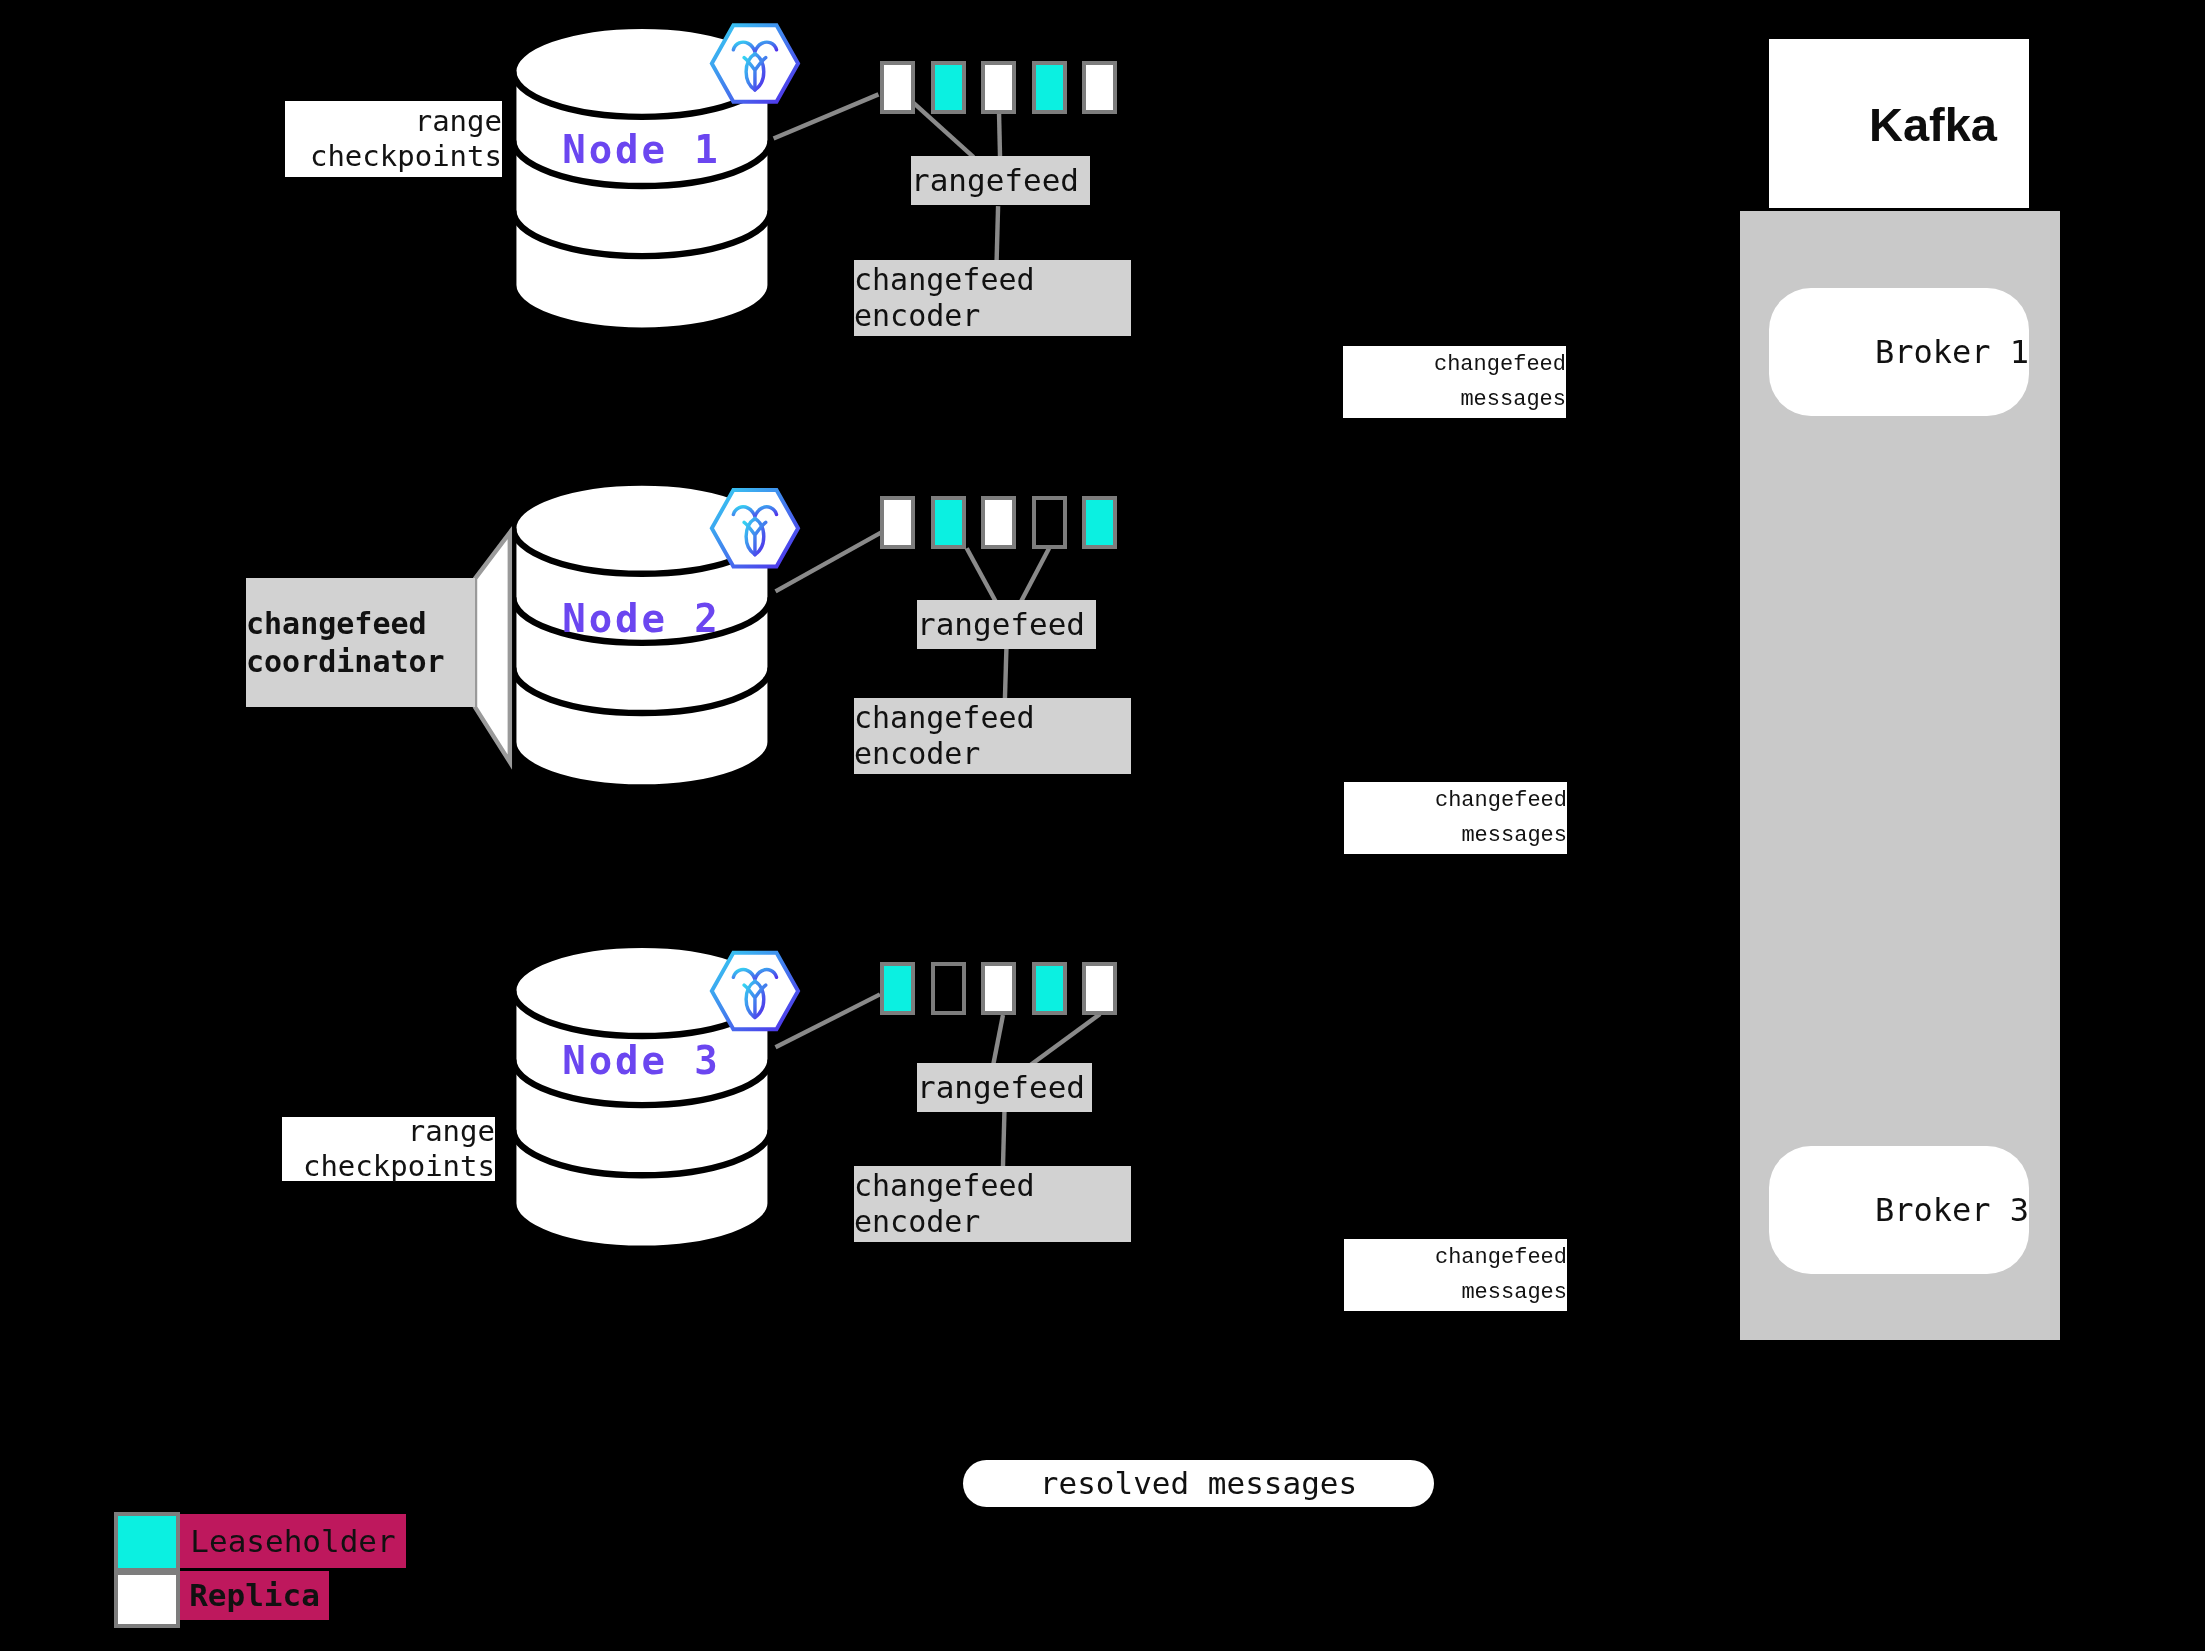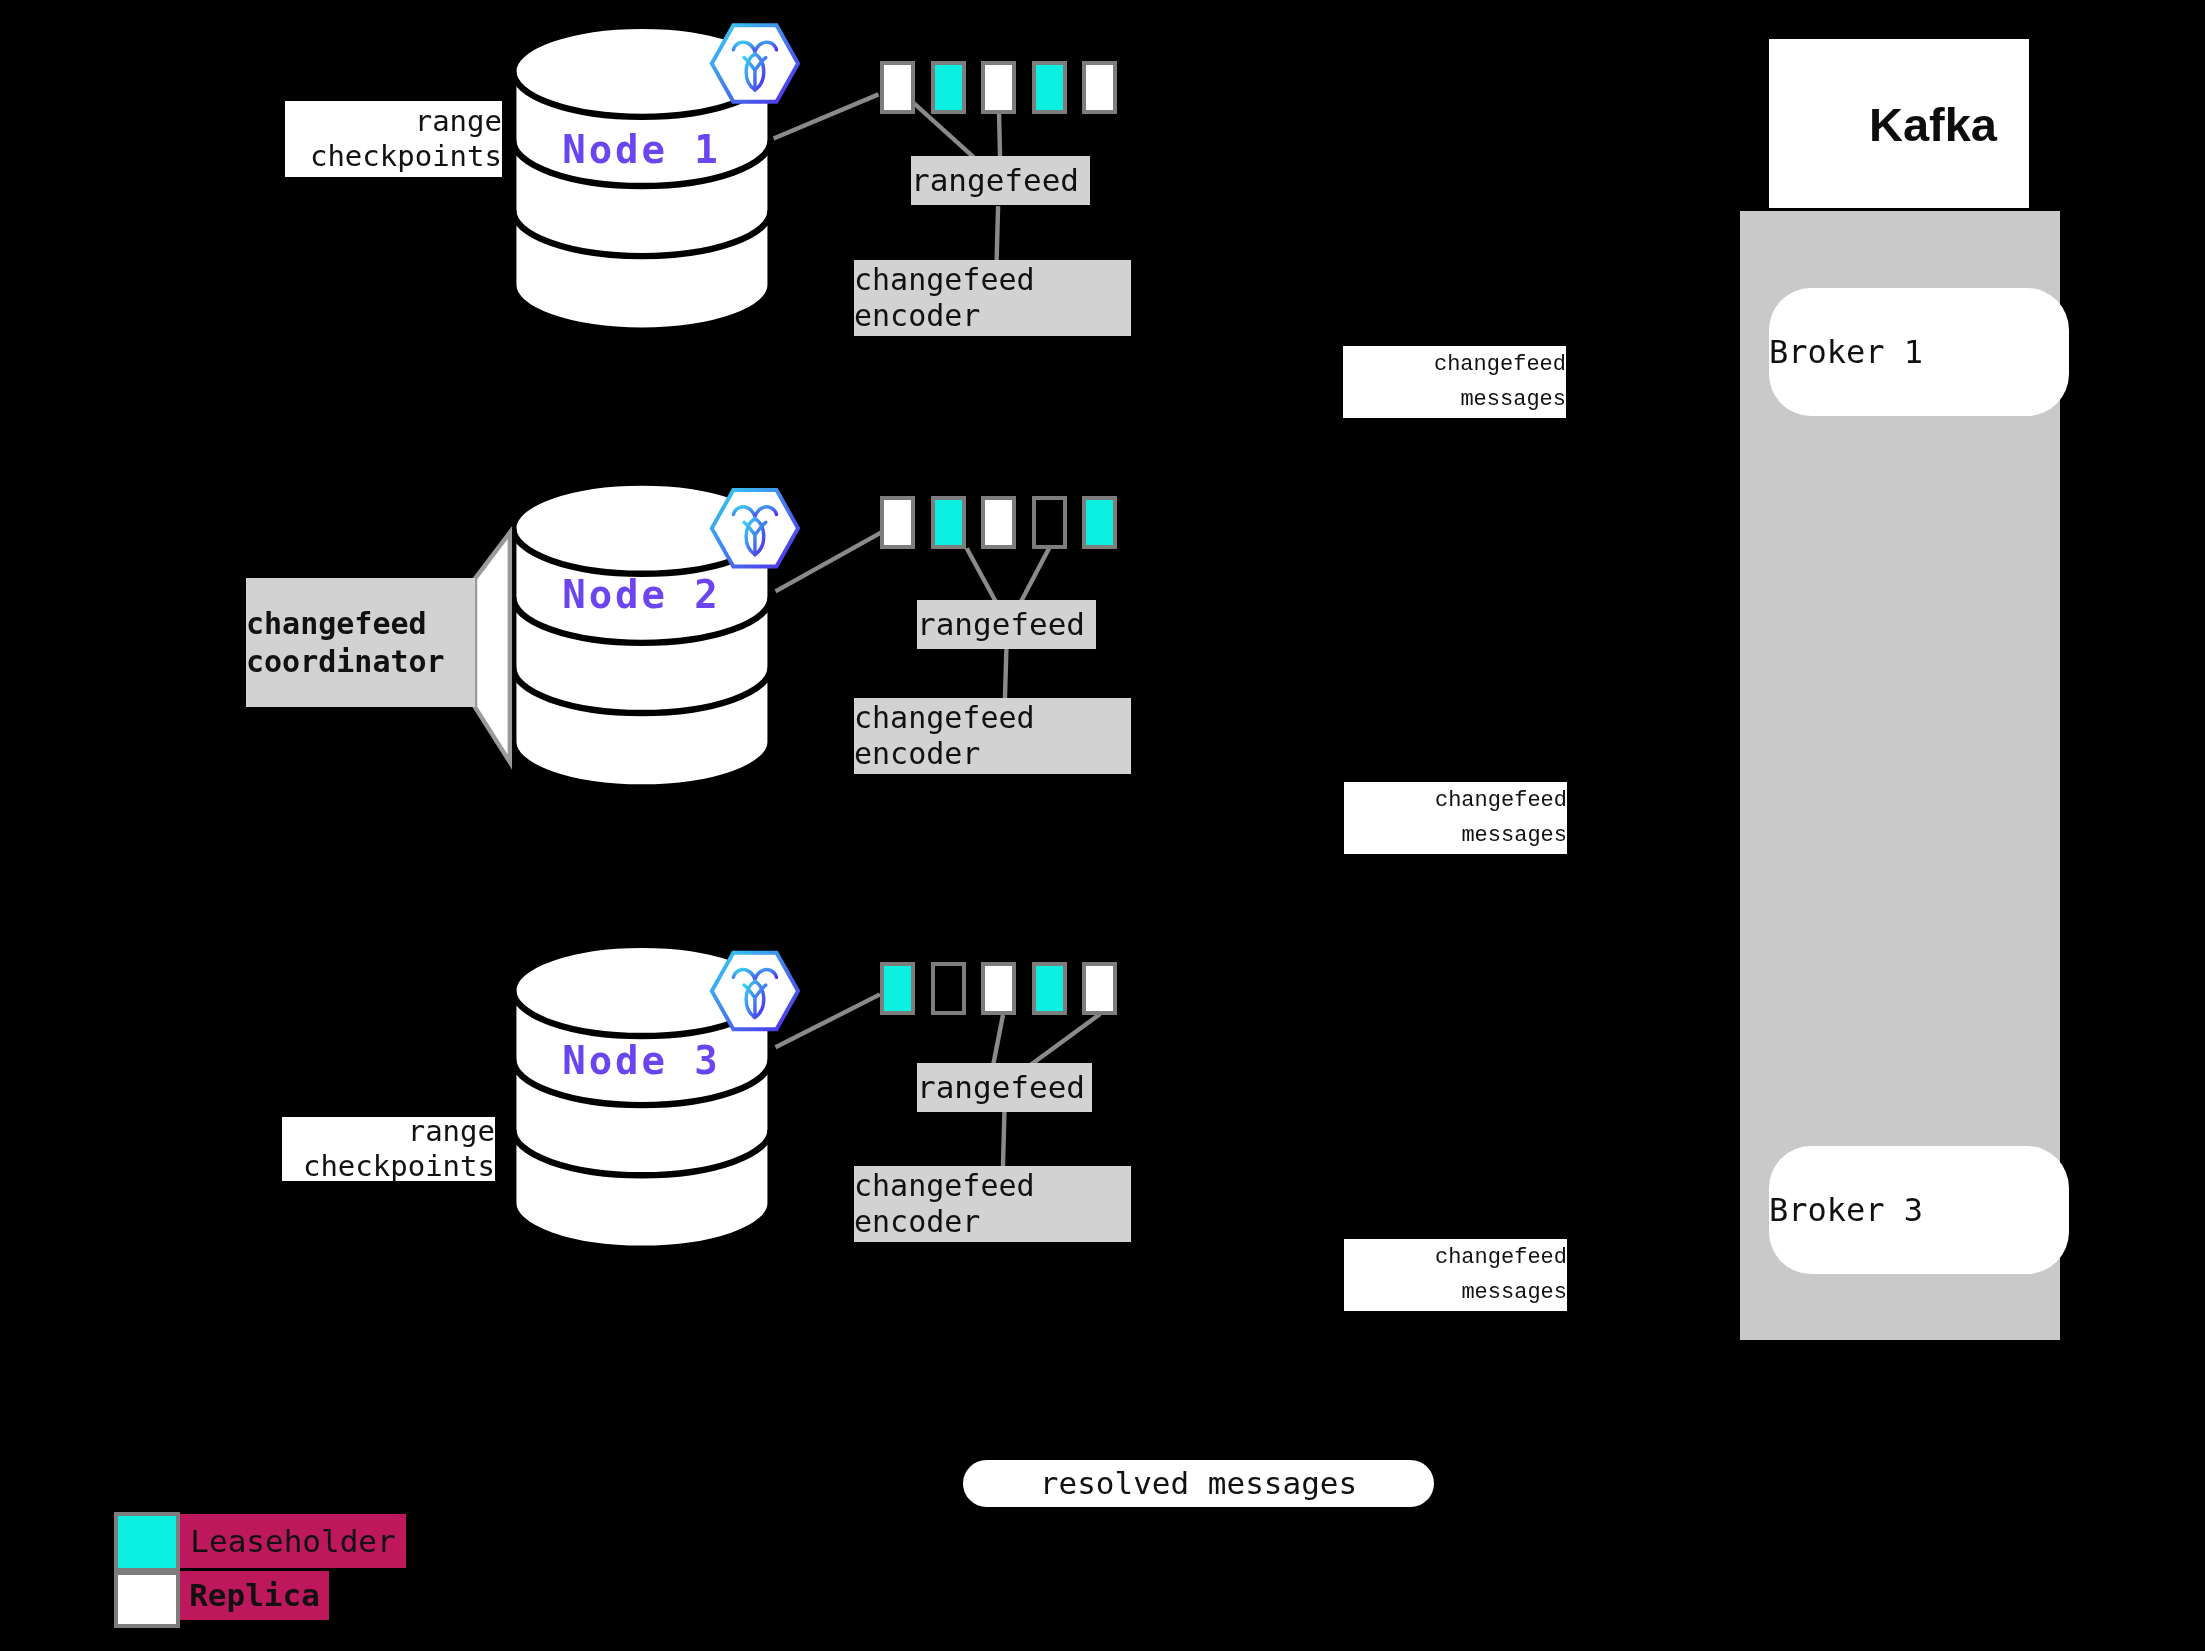--- a/index.html
+++ b/index.html
@@ -15,22 +15,22 @@
   .node-label{position:absolute;width:257px;text-align:center;color:#6b46f0;font-weight:bold;
               font-size:39px;letter-spacing:2.9px;}
   .sq{position:absolute;width:35px;height:53px;border:4.4px solid #7d7d7d;box-sizing:border-box;}
   .leaseholder{background:#0bf0e1;}
   .replica{background:#ffffff;}
   .empty{background:transparent;}
   .kafka-panel{position:absolute;left:1740px;top:211px;width:320px;height:1129px;background:#c9c9c9;}
   .kafka-box{position:absolute;left:1769px;top:39px;width:260px;height:169px;background:#ffffff;}
   .kafka-word{position:absolute;left:1869px;top:97px;width:147px;color:#0d0d0d;
               font-family:"Liberation Sans","DejaVu Sans",sans-serif;font-weight:bold;font-size:47px;}
-  .broker{position:absolute;left:1769px;width:300px;height:128px;background:#ffffff;border-radius:42px;
-          color:#111;font-size:32px;line-height:128px;text-align:left;}
+  .broker{position:absolute;left:1769px;width:260px;height:128px;background:#ffffff;border-radius:42px;
+          color:#111;font-size:32px;line-height:128px;text-align:right;}
   .pill{position:absolute;left:963px;top:1460px;width:471px;height:47px;background:#ffffff;color:#111;
         border-radius:29px;font-size:31px;line-height:47px;text-align:center;}
   .legend-sq{position:absolute;left:114px;width:66px;box-sizing:border-box;border:4.9px solid #7d7d7d;}
   .legend-lbl{position:absolute;left:180px;background:#be185d;color:#111;font-size:31px;text-align:center;}
   svg{position:absolute;left:0;top:0;}
   .cyl{fill:#ffffff;stroke:#000000;stroke-width:13px;}
   .cyl-arc{fill:none;stroke:#000000;stroke-width:13px;}
   .gline{stroke:#8a8a8a;stroke-width:9px;}
   .hex{fill:#ffffff;stroke:url(#hexGrad);stroke-width:8px;}
   .glyph{fill:none;stroke:url(#hexGrad);stroke-width:7px;stroke-linecap:round;}
@@ -126,21 +126,21 @@
       <circle class="kcirc" cx="3788" cy="225" r="26"></circle>
       <circle class="kcirc" cx="3782" cy="318" r="26"></circle>
     </g>
 
     <polygon class="ah" points="4200,686 4200,708 4176,697"></polygon>
     <polygon class="ah" points="4200,2470 4200,2490 4180,2480"></polygon>
     <polygon class="ah" points="497,1299 497,1317 515,1308"></polygon>
   </svg>
 
   <div class="node-label" style="left:513px;top:127px;">Node 1</div>
-  <div class="node-label" style="left:513px;top:572px;text-align:center;">Node 2</div>
+  <div class="node-label" style="left:513px;top:596px;text-align:center;">Node 2</div>
   <div class="node-label" style="left:513px;top:1038px;">Node 3</div>
 
   <div class="wbox two" style="left:285px;top:101px;width:217px;height:76px;">range checkpoints</div>
   <div class="gbox two coordinator" style="left:246px;top:578px;width:229px;height:129px;">changefeed coordinator</div>
   <div class="wbox two" style="left:282px;top:1117px;width:213px;height:64px;">range checkpoints</div>
 
   <div class="sq replica" style="left:880px;top:61px;"></div>
   <div class="sq leaseholder" style="left:931px;top:61px;"></div>
   <div class="sq replica" style="left:981px;top:61px;"></div>
   <div class="sq leaseholder" style="left:1032px;top:61px;"></div>

